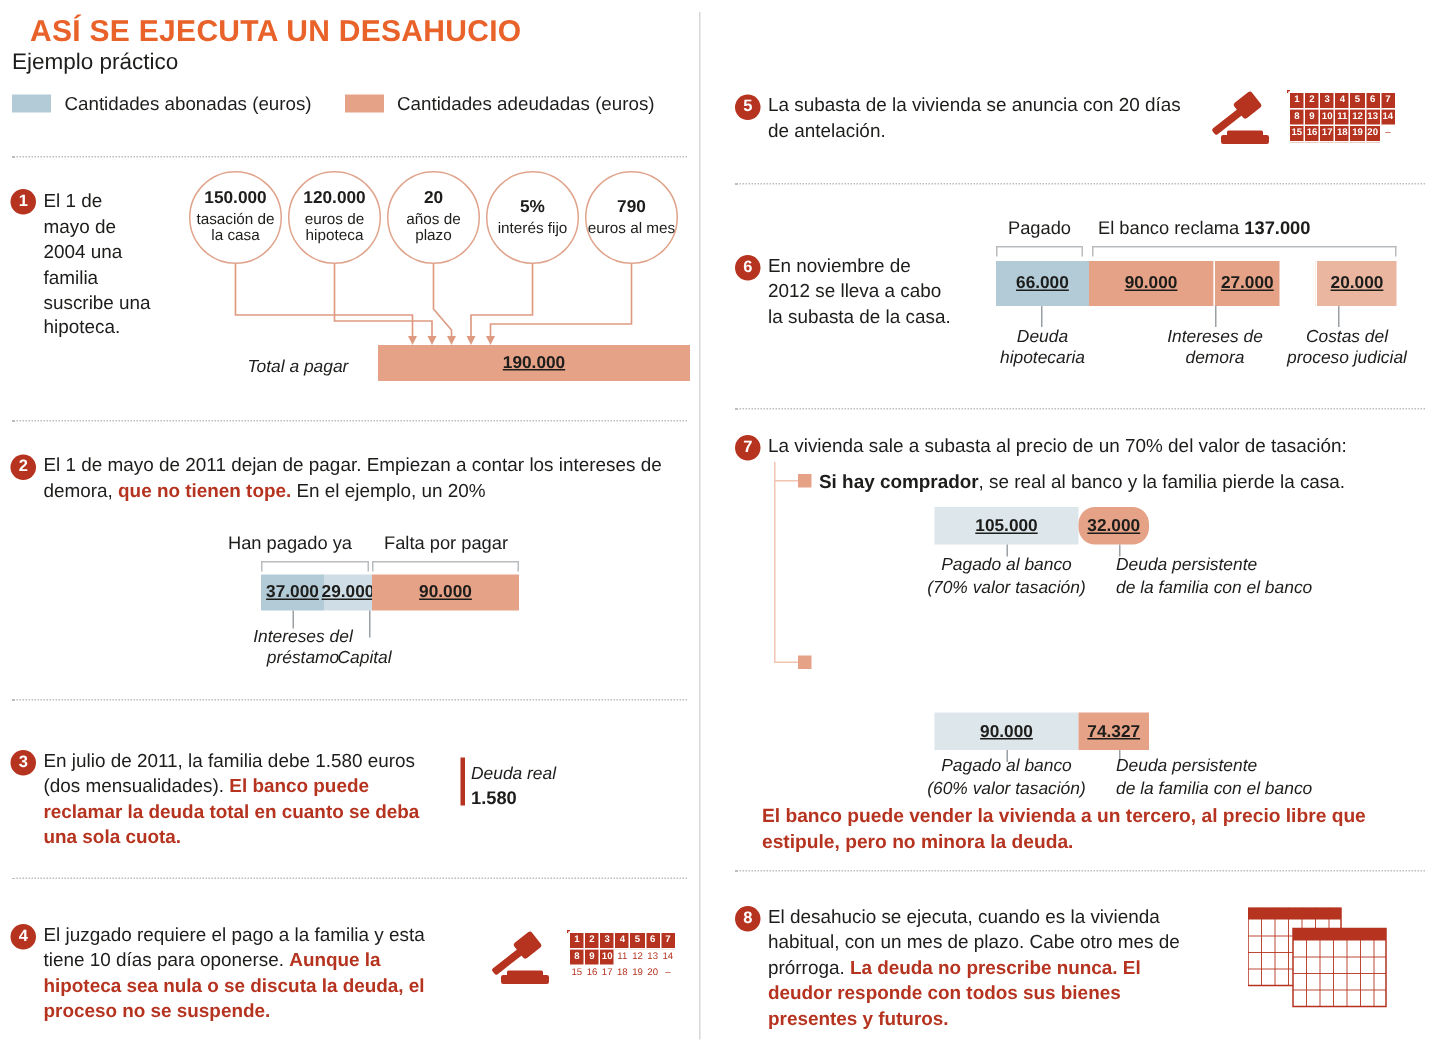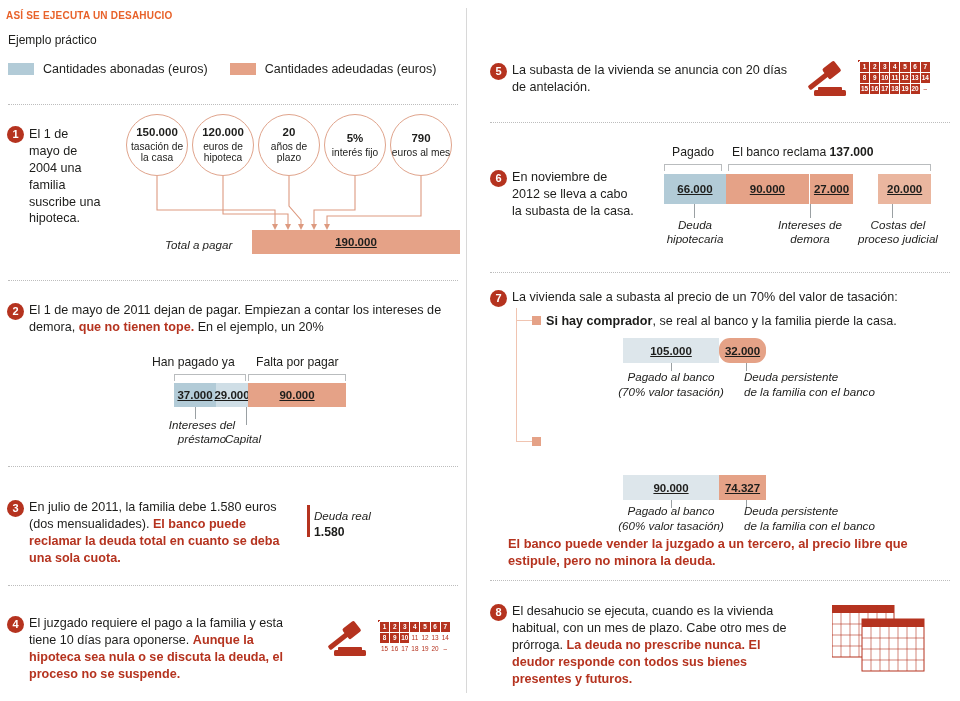--- a/index.html
+++ b/index.html
@@ -14,23 +14,23 @@
   }
   .page { position:relative; width:960px; height:701px; }
 
   
   .col-left  { position:absolute; left:0;   top:0; width:470px; height:701px; }
   .col-right { position:absolute; left:480px; top:0; width:480px; height:701px; }
   .v-divider { position:absolute; left:466px; top:8px; width:1px; height:685px;
                background:#d8d8d8; }
 
   
-  .title { position:absolute; left:6px; top:10px; font-size:10px; font-weight:bold;
+  .title { position:absolute; left:20px; top:10px; font-size:20px; font-weight:bold;
            color:#e8622a; letter-spacing:.2px; }
-  .subtitle { position:absolute; left:8px; top:33px; font-size:12px; color:#1d1d1b; }
+  .subtitle { position:absolute; left:8px; top:33px; font-size:15px; color:#1d1d1b; }
 
   .legend { position:absolute; left:8px; top:62px; display:flex; align-items:center; gap:0; }
   .legend-item { display:flex; align-items:center; margin-right:22px; }
   .swatch { width:26px; height:12px; margin-right:9px; display:inline-block; }
   .sw-blue { background:#b2cbd7; }
   .sw-orange { background:#e5a287; }
   .legend-label { font-size:12.5px; color:#1d1d1b; }
 
   
   .dotted { position:absolute; height:0; border-top:1px dotted #bdbdbd; }
@@ -343,21 +343,21 @@
       <div class="seg blue-pale" style="width:96px;">90.000</div>
       <div class="seg orange" style="width:47px;">74.327</div>
     </div>
     <div class="tick" style="left:191px; top:500px; height:8px;"></div>
     <div class="tick" style="left:266px; top:500px; height:8px;"></div>
     <div class="lbl-it" style="left:127px; top:504px; width:128px; text-align:center;">Pagado al banco</div>
     <div class="lbl-it" style="left:127px; top:519px; width:128px; text-align:center;">(60% valor tasación)</div>
     <div class="lbl-it" style="left:264px; top:504px;">Deuda persistente</div>
     <div class="lbl-it" style="left:264px; top:519px;">de la familia con el banco</div>
 
-    <div class="step-txt red" style="left:28px; top:535px; width:440px; font-size:12.8px;">El banco puede vender la juzgado a un tercero, al precio libre que estipule, pero no minora la deuda.</div>
+    <div class="step-txt red" style="left:28px; top:535px; width:440px; font-size:12.8px;">El banco puede vender la vivienda a un tercero, al precio libre que estipule, pero no minora la deuda.</div>
 
     <div class="dotted" style="left:10px; top:580px; width:460px;"></div>
 
     <div class="step-num" style="left:10px; top:604px;">8</div>
     <div class="step-txt" style="left:32px; top:603px; width:290px;"><span>El desahucio se ejecuta, cuando es la vivienda habitual, con un mes de plazo. Cabe otro mes de prórroga. </span><span class="red">La deuda no prescribe nunca. El deudor responde con todos sus bienes presentes y futuros.</span></div>
 
     <svg style="position:absolute; left:352px; top:605px;" width="120" height="68">
       <g>
         <rect x="0" y="0" width="62" height="52" fill="#ffffff" stroke="#b5331f" stroke-width="1"></rect>
         <rect x="0" y="0" width="62" height="8" fill="#b5331f"></rect>

